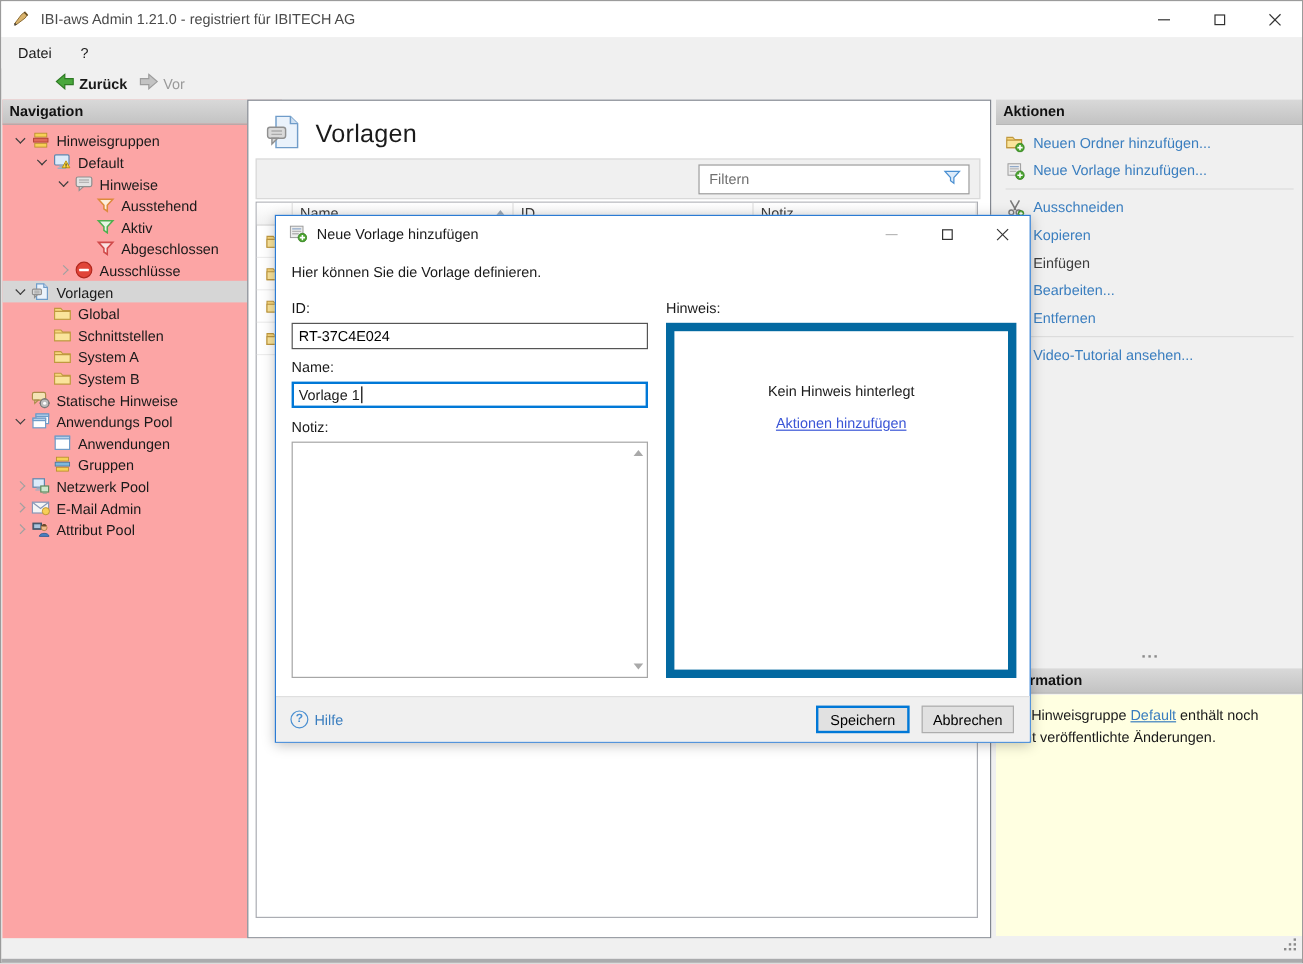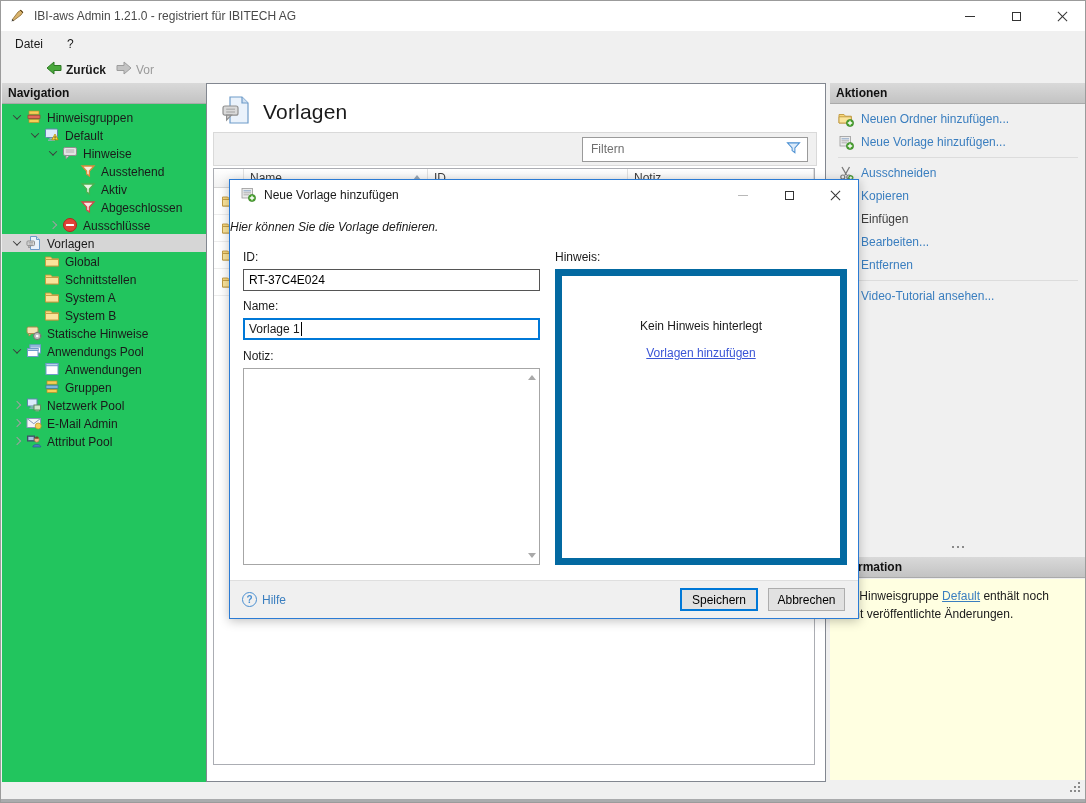--- a/index.html
+++ b/index.html
@@ -21,21 +21,21 @@
   
   #menubar { position:absolute; left:0; top:30px; right:0; height:26px; background:#f0f0f0; display:flex; align-items:center; }
   #menubar .mitem { padding:4px 10px; margin-left:4px; }
   #toolbar { position:absolute; left:0; top:56px; right:0; height:25px; background:#f0f0f0; display:flex; align-items:center;margin-left:40px; }
   .tool-btn { display:flex; align-items:center; gap:4px; padding:2px 5px; }
   .tool-btn .lbl-b { font-weight:700; }
   .tool-btn.disabled .lbl { color:#9a9a9a; }
 
   
   .panel-header { height:21px; background:linear-gradient(#d9d9d9,#c3c3c3); border-bottom:1px solid #aaa; font-weight:700; display:flex; align-items:center; padding-left:6px; color:#111; }
-  #nav-panel { position:absolute; left:1px; top:82px; width:233px; height:699px; background:#22c55e; }
+  #nav-panel { position:absolute; left:1px; top:82px; width:233px; height:699px; background:#fca5a5; }
   #main-panel { position:absolute; left:205px; top:82px; width:620px; height:699px; background:#fff; border:1px solid #828790; }
   #right-panel { position:absolute; left:829px; top:82px; width:256px; height:699px; background:#f0f0f0; }
 
   
   #tree { padding-top:4px; }
   .trow { height:18px; display:flex; align-items:center; white-space:nowrap; }
   .trow.sel { background:#d6d6d6; }
   .chev { width:18px; display:inline-flex; align-items:center; justify-content:center; flex:0 0 18px; }
   .chev i { width:6px; height:6px; border-right:1.4px solid #3c3c3c; border-bottom:1.4px solid #3c3c3c; display:block; }
   .chev.open i { transform:rotate(45deg) translate(-1px,-1px); }
@@ -82,21 +82,21 @@
   #statusbar .grip { position:absolute; right:2px; bottom:2px; }
   #bottom-edge { position:absolute; left:0; right:0; bottom:0; height:3px; background:#aaabad; }
 
   
   #dialog { position:absolute; left:228px; top:178px; width:630px; height:440px; background:#fff; border:1px solid #2b7bd4; box-shadow:0 2px 10px rgba(0,0,0,.25); z-index:10; }
   #dlg-titlebar { position:absolute; left:0; top:0; right:0; height:30px; display:flex; align-items:center; }
   #dlg-titlebar .dico { margin:0 8px 0 10px; }
   #dlg-controls { position:absolute; right:0; top:0; height:30px; display:flex; align-items:center; }
   #dlg-controls .wc { width:46px; height:30px; display:flex; align-items:center; justify-content:center; }
   .glyph-min.dis { background:#b8b8b8; }
-  #dlg-sub { position:absolute; left:0; top:40px;font-style:italic; }
+  #dlg-sub { position:absolute; left:13px; top:40px; }
   .fld-label { position:absolute; left:13px; color:#1a1a1a; }
   .winput { position:absolute; left:13px; width:297px; height:22px; border:1px solid #555; font:12px "Liberation Sans",sans-serif; padding:0 5px; outline:none; color:#000; background:#fff; }
   #name-fake { position:absolute; left:13px; top:138px; width:297px; height:22px; border:2px solid #0078d7; background:#fff; display:flex; align-items:center; padding-left:4px; }
   #name-caret { width:1px; height:14px; background:#000; margin-left:1px; }
   #notiz-box { position:absolute; left:13px; top:188px; width:297px; height:197px; border:1px solid #a6a6a6; background:#fff; }
   .sb-arrow { position:absolute; right:3px; width:0; height:0; border-left:4px solid transparent; border-right:4px solid transparent; }
   .sb-up { top:6px; border-bottom:5px solid #a9a9a9; }
   .sb-down { bottom:6px; border-top:5px solid #a9a9a9; }
   #hinweis-label { position:absolute; left:325px; top:70px; }
   #hinweis-box { position:absolute; left:325px; top:89px; width:292px; height:296px; border:7px solid #0369a1; background:#fff; text-align:center; }
@@ -633,21 +633,21 @@
 
     <div class="fld-label" style="top:169px">Notiz:</div>
     <div id="notiz-box">
       <span class="sb-arrow sb-up"></span>
       <span class="sb-arrow sb-down"></span>
     </div>
 
     <div id="hinweis-label">Hinweis:</div>
     <div id="hinweis-box">
       <div id="hinweis-empty">Kein Hinweis hinterlegt</div>
-      <span id="hinweis-add">Vorlagen hinzufügen</span>
+      <span id="hinweis-add">Aktionen hinzufügen</span>
     </div>
 
     <div id="dlg-footer">
       <span id="help-link">
         <span id="help-q">?</span>
         <span>Hilfe</span>
       </span>
       <div id="dlg-btns">
         <div class="btn" id="btn-save">Speichern</div>
         <div class="btn" id="btn-cancel">Abbrechen</div>

